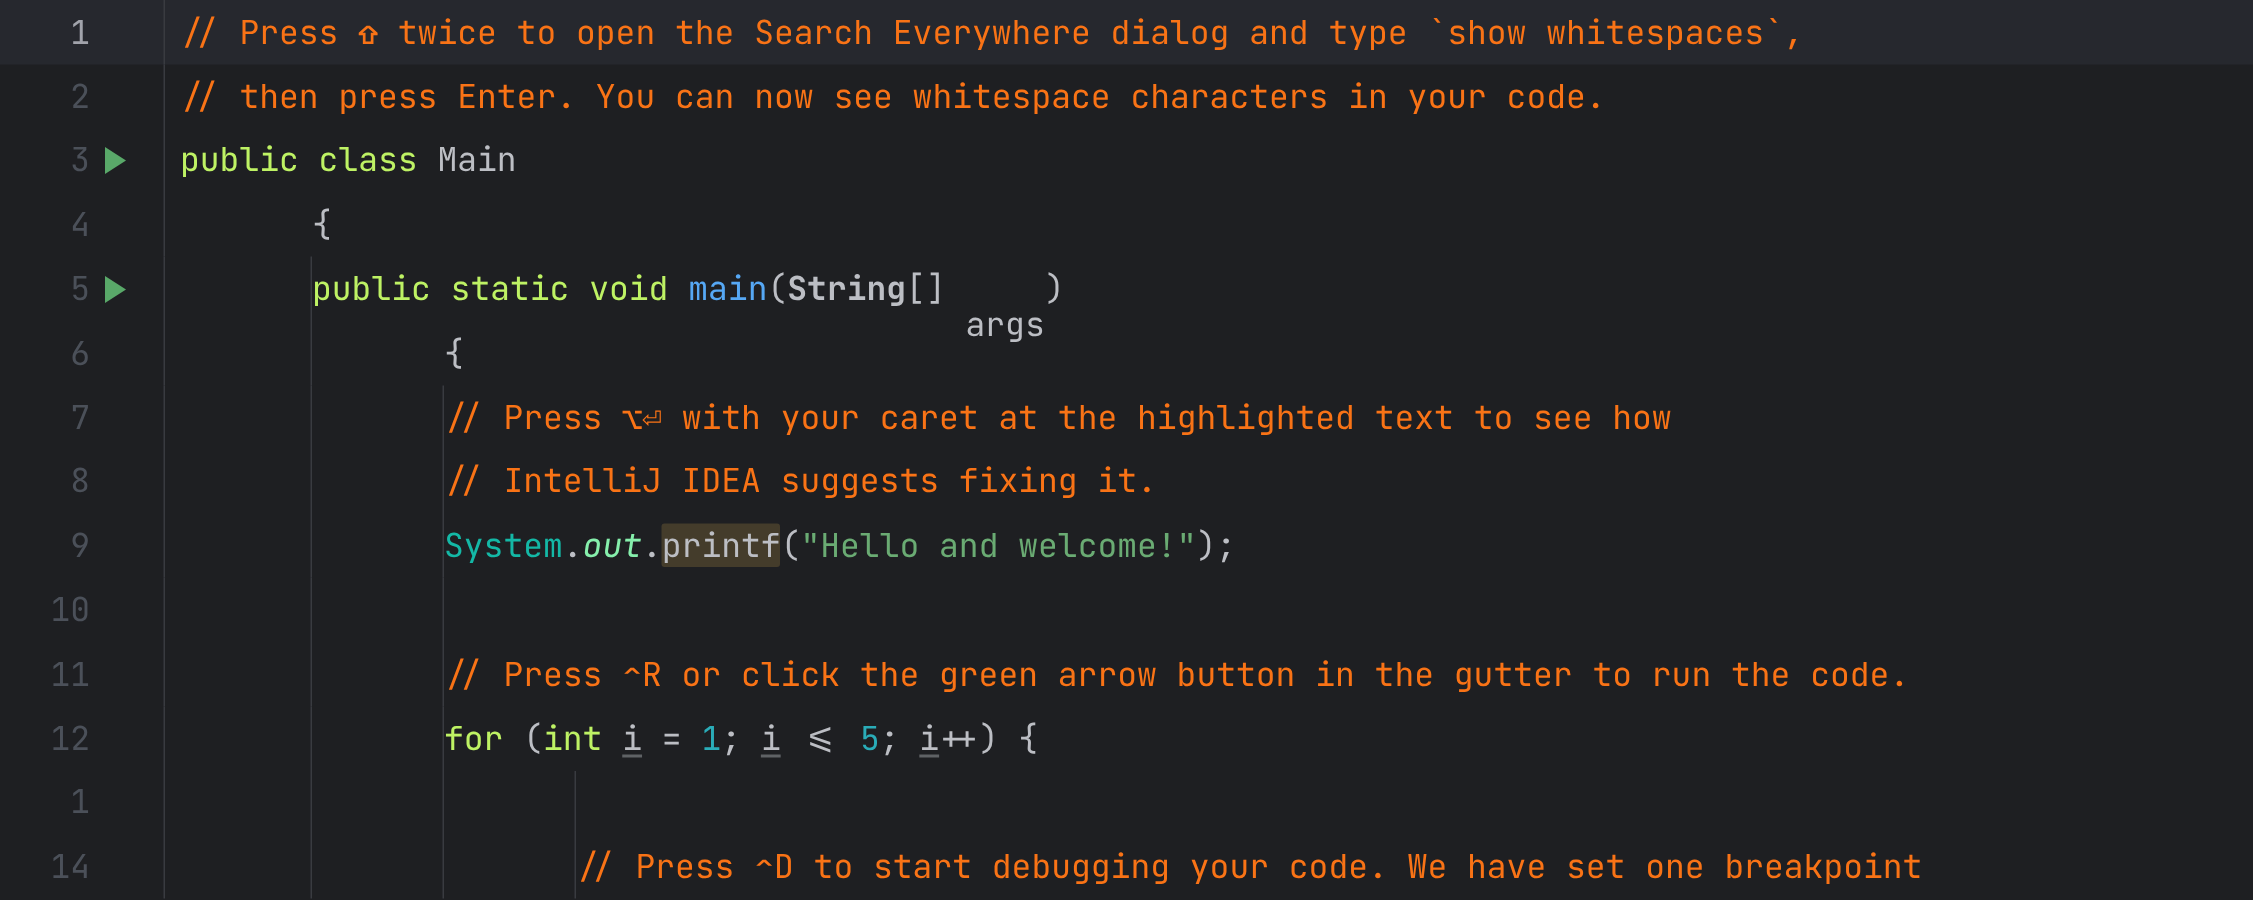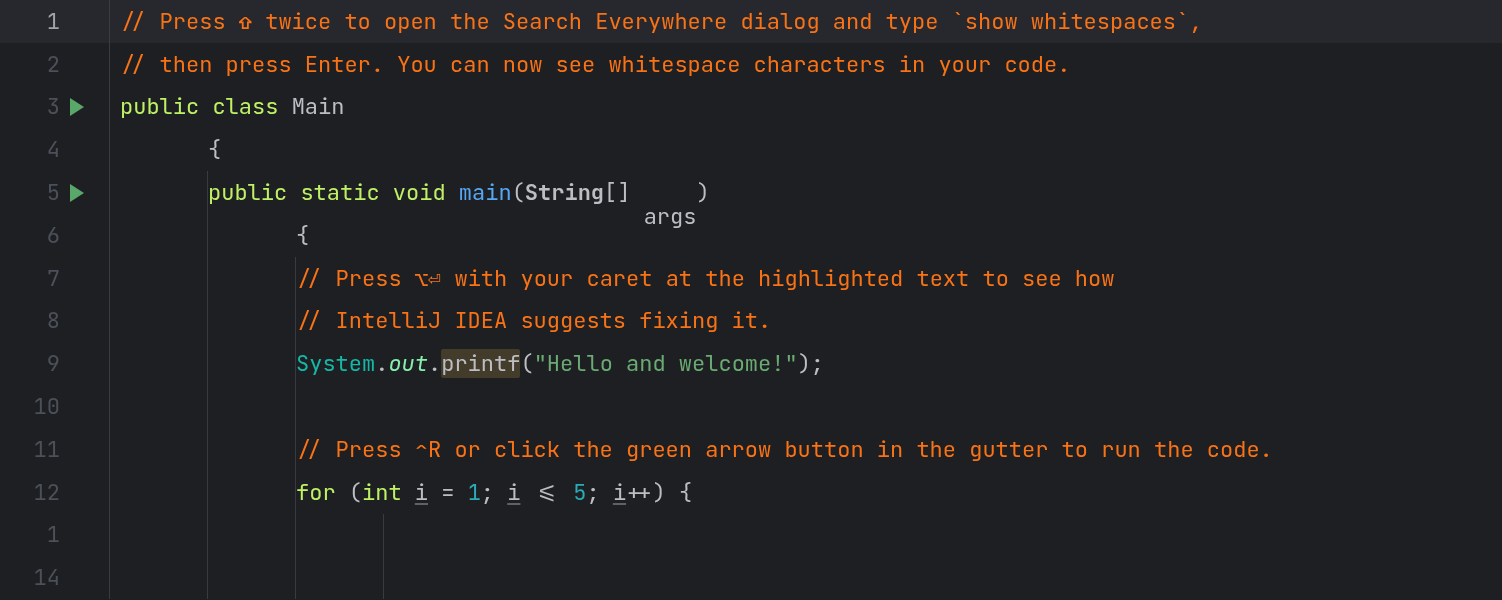--- a/index.html
+++ b/index.html
@@ -232,16 +232,17 @@
   </div>
 
   <div class="line">
     <div class="gutter">
       <span class="lineno">14</span>
     </div>
     <div class="code">
       <span class="indent-guide" style="left:97px"></span>
       <span class="indent-guide" style="left:185px"></span>
       <span class="indent-guide" style="left:273px"></span>
+      <span class="indent3 tok-comment">// Press ⌃D to start debugging your code. We have set one breakpoint</span>
     </div>
   </div>
 
 </div>
 
 </body></html>

